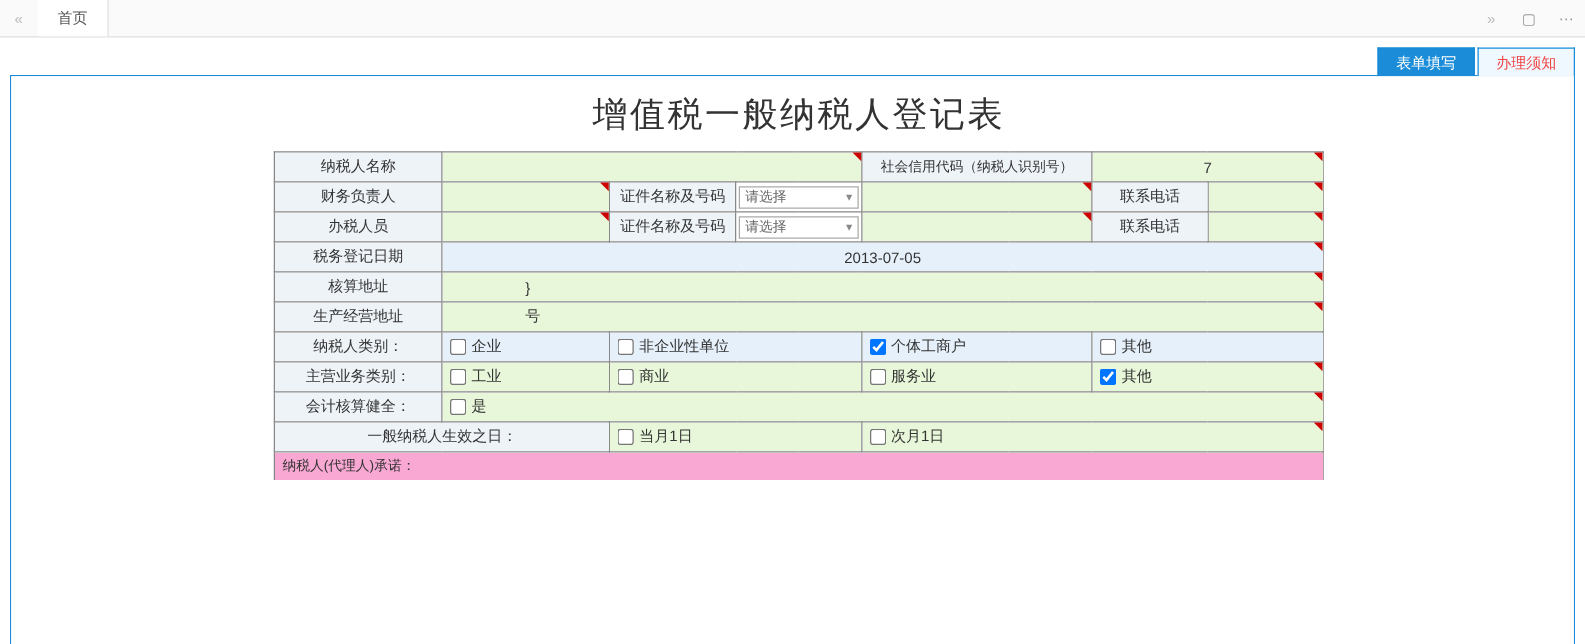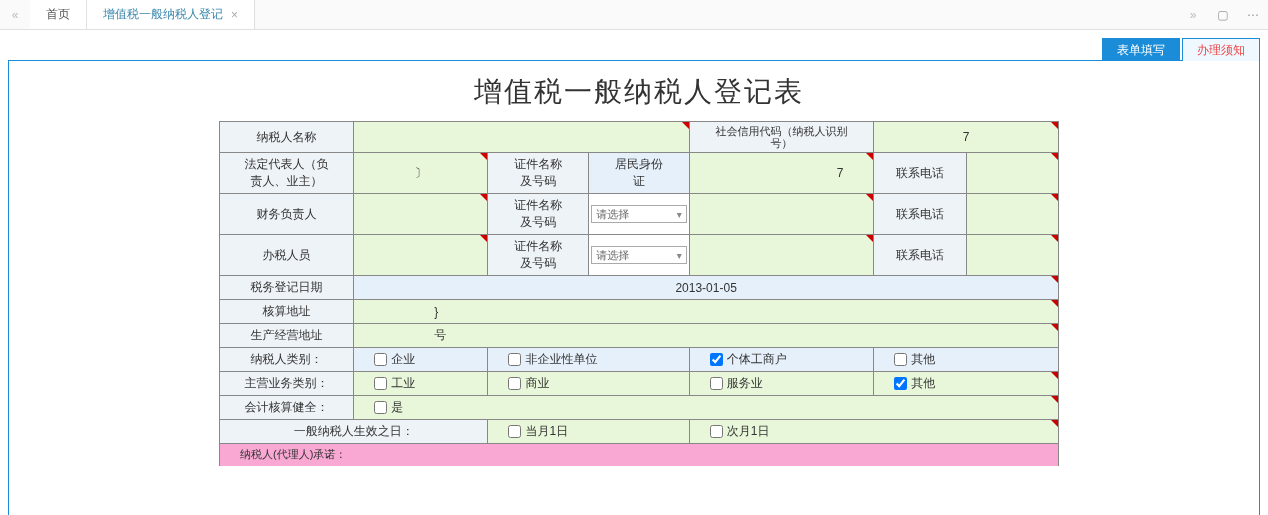--- a/index.html
+++ b/index.html
@@ -83,21 +83,21 @@
     letter-spacing: 2px;
   }
 
   table.form {
     width: 100%;
     border-collapse: collapse;
     table-layout: fixed;
   }
   table.form td, table.form th {
     border: 1px solid #888;
-    padding: 3px 20px;
+    padding: 3px 6px;
     height: 22px;
     vertical-align: middle;
     position: relative;
     font-weight: normal;
   }
   .hdr { background: #eef3f8; text-align: center; color: #333; }
   .val { background: #e8f7d9; }
   .val-blue { background: #e6f0fa; }
   .req-mark::after {
     content: "";
@@ -125,24 +125,20 @@
   .promise-row td { border-top: 1px solid #888; font-size: 11px; }
 </style>
 </head>
 <body>
 
 <div class="topbar">
   <div class="nav-left">«</div>
   <div class="tabs">
     <div class="tab">
       <span>首页</span>
-    </div>
-    <div class="tab active">
-      <span>增值税一般纳税人登记</span>
-      <span class="close">×</span>
     </div>
   </div>
   <div class="nav-right">»</div>
   <div class="win-btns">
     <div class="win-btn">▢</div>
     <div class="win-btn">⋯</div>
   </div>
 </div>
 
 <div style="height:22px"></div>
@@ -171,29 +167,20 @@
         </colgroup>
 
         <tbody>
             <tr>
           <td class="hdr">纳税人名称</td>
           <td class="val req-mark" colspan="4"></td>
           <td class="hdr" colspan="2" style="font-size:11px;line-height:12px">社会信用代码（纳税人识别号）</td>
           <td class="val req-mark" colspan="2" style="text-align:center"><span>7</span></td>
         </tr>
 
-        <tr>
-          <td class="hdr">法定代表人（负责人、业主）</td>
-          <td class="val req-mark" style="text-align:center">〕</td>
-          <td class="hdr">证件名称及号码</td>
-          <td class="val-blue" colspan="2" style="text-align:center">居民身份证</td>
-          <td class="val req-mark" colspan="2" style="text-align:right"><span>7</span>&nbsp;&nbsp;&nbsp;</td>
-          <td class="hdr">联系电话</td>
-          <td class="val req-mark"></td>
-        </tr>
 
         <tr>
           <td class="hdr">财务负责人</td>
           <td class="val req-mark"></td>
           <td class="hdr">证件名称及号码</td>
           <td colspan="2" style="padding:2px">
             <div class="select-like">
               <span>请选择</span>
               <span class="caret">▾</span>
             </div>
@@ -213,21 +200,21 @@
               <span class="caret">▾</span>
             </div>
           </td>
           <td class="val req-mark" colspan="2"></td>
           <td class="hdr">联系电话</td>
           <td class="val req-mark"></td>
         </tr>
 
         <tr>
           <td class="hdr">税务登记日期</td>
-          <td class="val-blue req-mark" colspan="8" style="text-align:center">2013-01-05</td>
+          <td class="val-blue req-mark" colspan="8" style="text-align:center">2013-07-05</td>
         </tr>
 
         <tr>
           <td class="hdr">核算地址</td>
           <td class="val req-mark" colspan="8">&nbsp;&nbsp;&nbsp;&nbsp;&nbsp;&nbsp;&nbsp;&nbsp;&nbsp;&nbsp;&nbsp;&nbsp;&nbsp;&nbsp;&nbsp;&nbsp;&nbsp;&nbsp;}</td>
         </tr>
 
         <tr>
           <td class="hdr">生产经营地址</td>
           <td class="val req-mark" colspan="8">&nbsp;&nbsp;&nbsp;&nbsp;&nbsp;&nbsp;&nbsp;&nbsp;&nbsp;&nbsp;&nbsp;&nbsp;&nbsp;&nbsp;&nbsp;&nbsp;&nbsp;&nbsp;<span>号</span></td>

